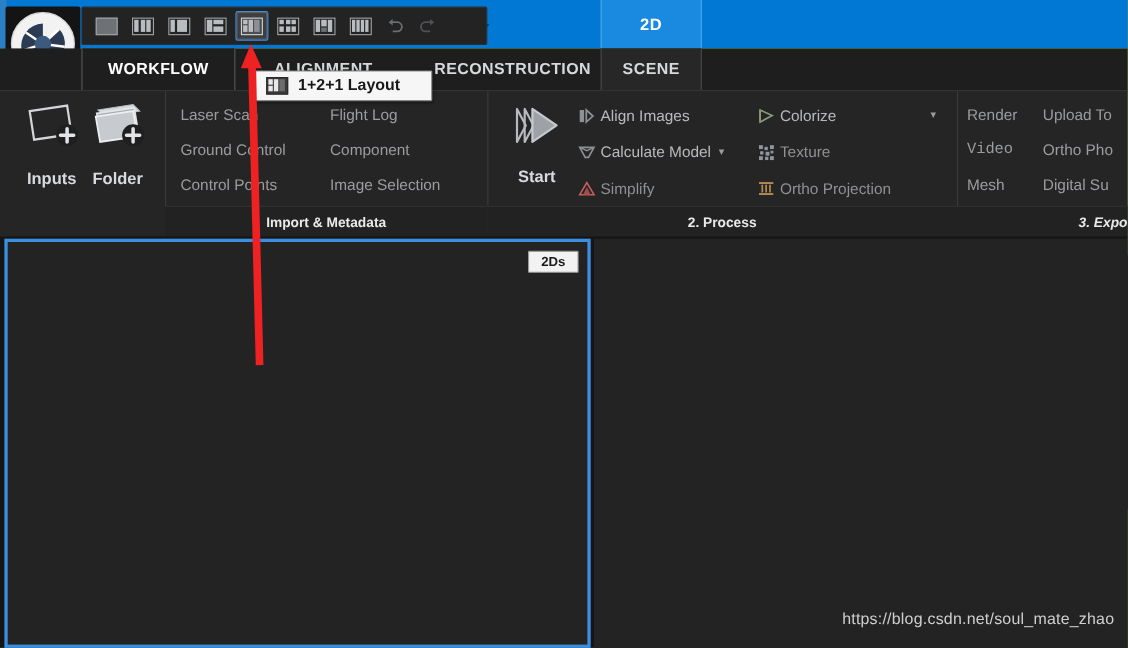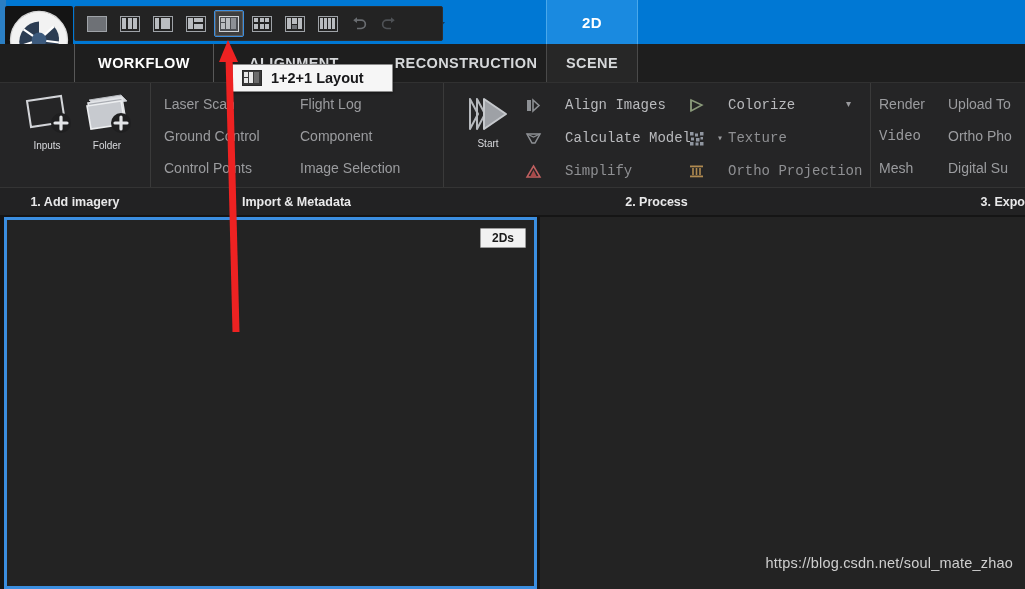--- a/index.html
+++ b/index.html
@@ -90,25 +90,25 @@
     display:flex;align-items:center;justify-content:center;
     color:#e9e9ea;font-size:12.5px;font-weight:bold;
     border-top:1px solid #343434;background:#222223;
   }
   .panel.sep{border-right:1px solid #3a3a3a;}
 
   .bigbtn{
     position:absolute;display:flex;flex-direction:column;align-items:center;
     width:62px;
   }
-  .bigbtn .lbl{color:#d9dade;font-size:10px;font-weight:normal;margin-top:1px;}
+  .bigbtn .lbl{color:#d9dade;font-size:15px;font-weight:bold;margin-top:15px;}
 
   .smallitem{
-    position:absolute;display:flex;align-items:center;gap:23px;height:24px;
-    color:#8f9093;font-size:14px;white-space:nowrap;font-family:Liberation Mono, monospace;
+    position:absolute;display:flex;align-items:center;gap:4px;height:24px;
+    color:#8f9093;font-size:14px;white-space:nowrap;
   }
   .smallitem.lit{color:#b9babd;}
   .smallitem .txt{line-height:1;}
   .ico{width:17px;height:17px;position:relative;flex:0 0 17px;}
   .caret{color:#9a9b9e;font-size:10px;margin-left:3px;}
 
   .plainitem{
     position:absolute;color:#9b9c9f;font-size:14px;white-space:nowrap;
   }
 
@@ -311,21 +311,20 @@
               <path d="M7 12 L41 7 L45 31 L11 36 Z" fill="#a9acb2" stroke="#e3e5e8" stroke-width="1.6"></path>
               <path d="M6 15 L40 10 L44 33 L10 38 Z" fill="#c7cacf" stroke="#eceef0" stroke-width="1.6"></path>
               <circle cx="40" cy="32" r="10" fill="#1f1f20"></circle>
               <path d="M40 26 V38 M34 32 H46" stroke="#e2e4e7" stroke-width="3.2" stroke-linecap="round"></path>
             </svg>
           </span>
           <span class="lbl">Folder</span>
         </div>
 
       </div>
-      <div class="caption">1. Add imagery</div>
     </div>
 
     <div class="panel sep" style="left:150px;width:293px;">
       <div class="body">
         <div class="plainitem" style="left:14px;top:13px;">Laser Scan</div>
         <div class="plainitem" style="left:150px;top:13px;">Flight Log</div>
         <div class="plainitem" style="left:14px;top:45px;">Ground Control</div>
         <div class="plainitem" style="left:150px;top:45px;">Component</div>
         <div class="plainitem" style="left:14px;top:77px;">Control Points</div>
         <div class="plainitem" style="left:150px;top:77px;text-align:right;">Image Selection</div>
@@ -427,21 +426,21 @@
 
     <div class="panel" style="left:870px;width:155px;">
       <div class="body">
         <div class="plainitem" style="left:9px;top:13px;">Render</div>
         <div class="plainitem" style="left:78px;top:13px;">Upload To</div>
         <div class="plainitem" style="left:9px;top:45px;font-family:Liberation Mono, monospace;">Video</div>
         <div class="plainitem" style="left:78px;top:45px;">Ortho Pho</div>
         <div class="plainitem" style="left:9px;top:77px;">Mesh</div>
         <div class="plainitem" style="left:78px;top:77px;">Digital Su</div>
       </div>
-      <div class="caption" style="justify-content:flex-end;padding-right:0;">3. Expo</div>
+      <div class="caption" style="justify-content:flex-end;padding-right:0;font-style:italic;">3. Expo</div>
     </div>
 
   </div>
 
   <div class="viewarea">
     <div class="vp-left">
       <div class="vp-tag">2Ds</div>
     </div>
     <div class="vp-right">
       <div class="watermark">https://blog.csdn.net/soul_mate_zhao</div>

